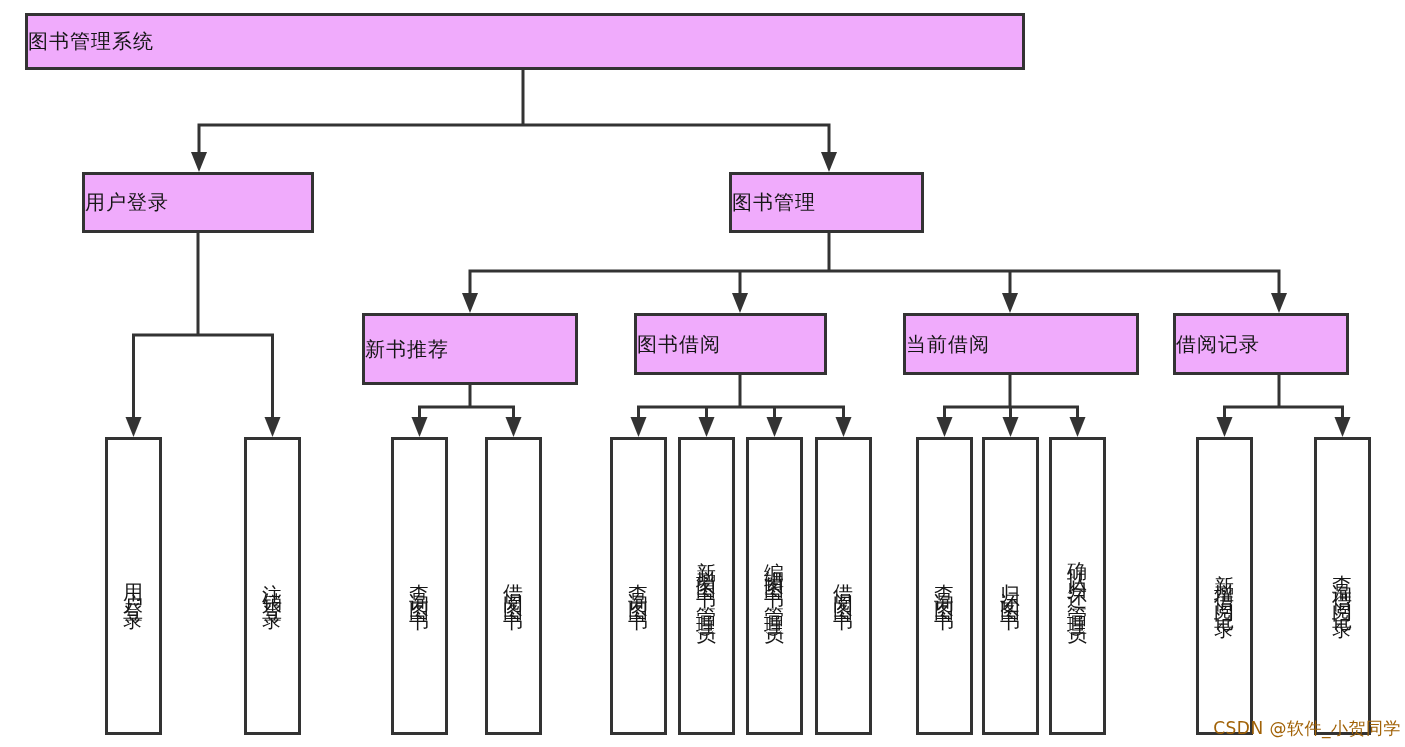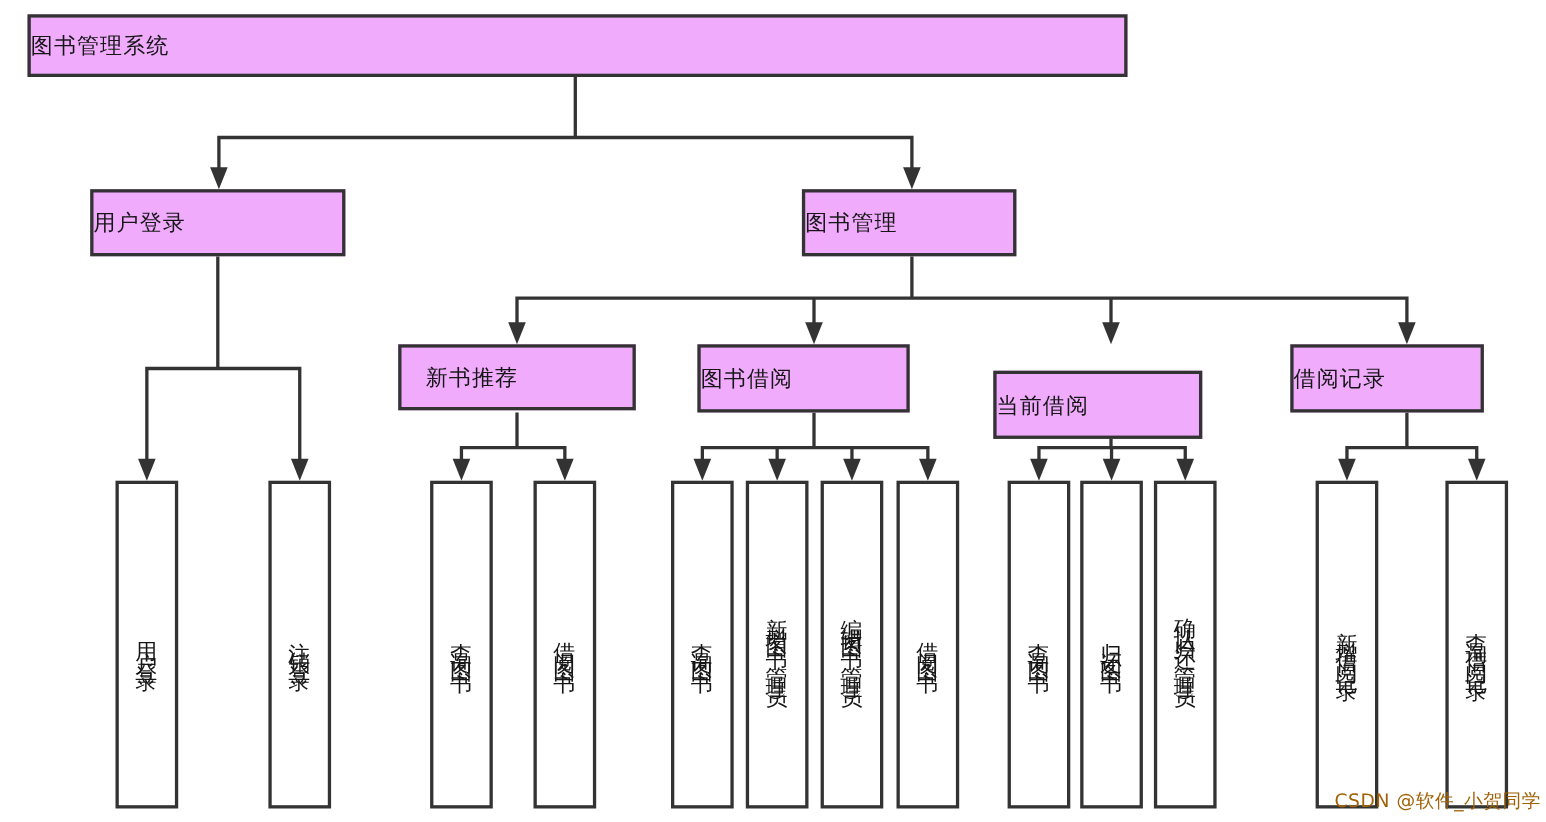--- a/index.html
+++ b/index.html
@@ -117,27 +117,27 @@
     <span>图书管理系统</span>
   </div>
 
   <div class="hbox" style="left:82px; top:172px; width:232px; height:61px;">
     <span>用户登录</span>
   </div>
   <div class="hbox" style="left:713px; top:172px; width:195px; height:61px;margin-left:16px;">
     <span>图书管理</span>
   </div>
 
-  <div class="hbox" style="left:362px; top:313px; width:216px; height:60px;padding-left:22px;">
+  <div class="hbox" style="left:362px; top:313px; width:216px; height:72px;">
     <span>新书推荐</span>
   </div>
   <div class="hbox" style="left:634px; top:313px; width:193px; height:62px;">
     <span>图书借阅</span>
   </div>
-  <div class="hbox" style="left:903px; top:313px; width:190px; height:62px;margin-top:24px;">
+  <div class="hbox" style="left:903px; top:313px; width:236px; height:62px;">
     <span>当前借阅</span>
   </div>
   <div class="hbox" style="left:1173px; top:313px; width:176px; height:62px;">
     <span>借阅记录</span>
   </div>
 
   <div class="leaf" style="left:105px;">
     <span>用户登录</span>
   </div>
   <div class="leaf" style="left:244px;">

